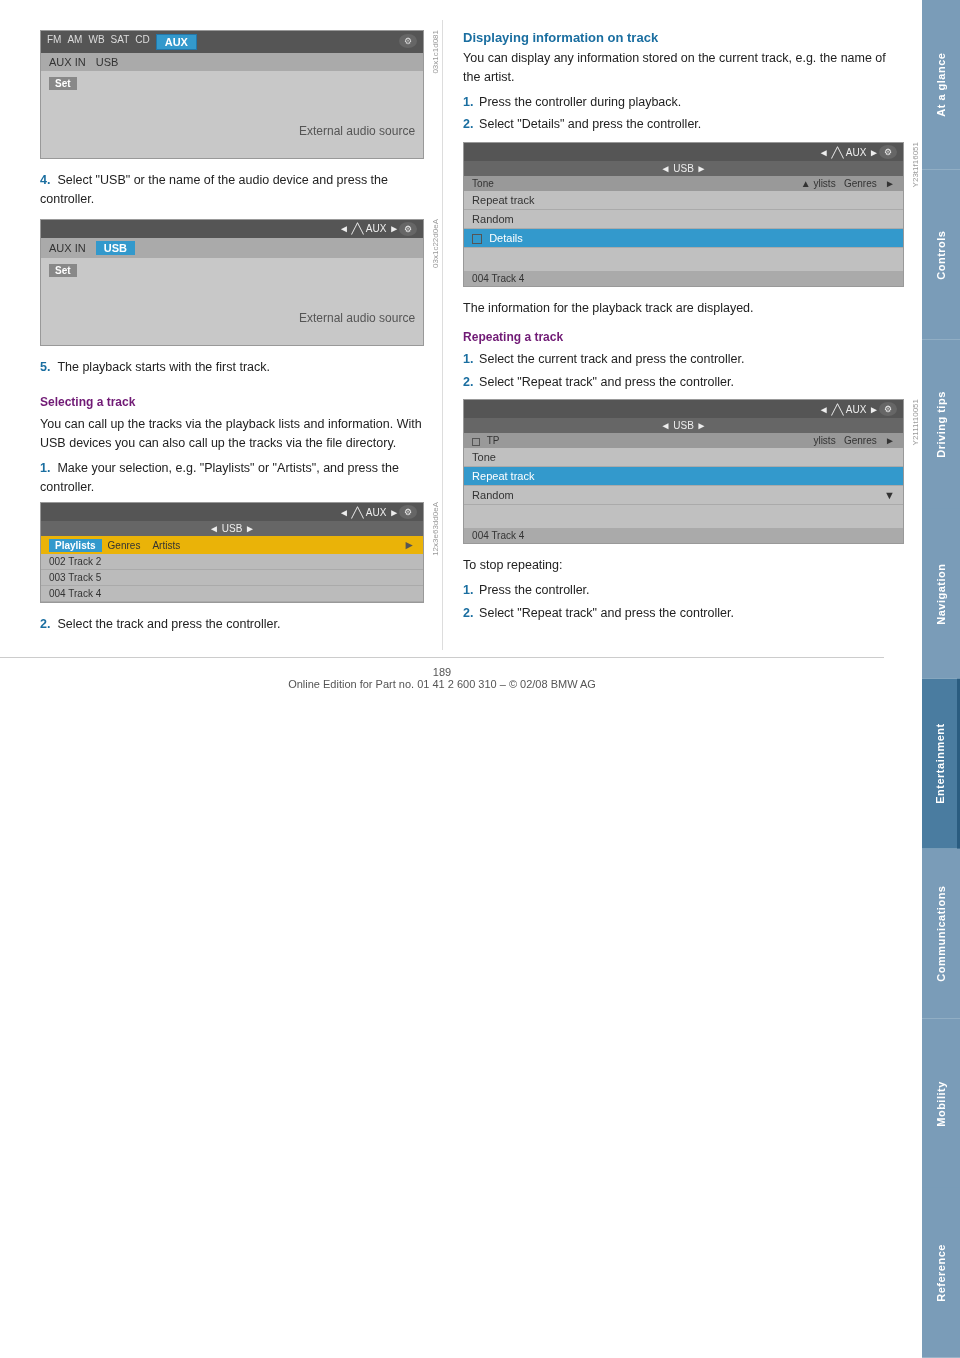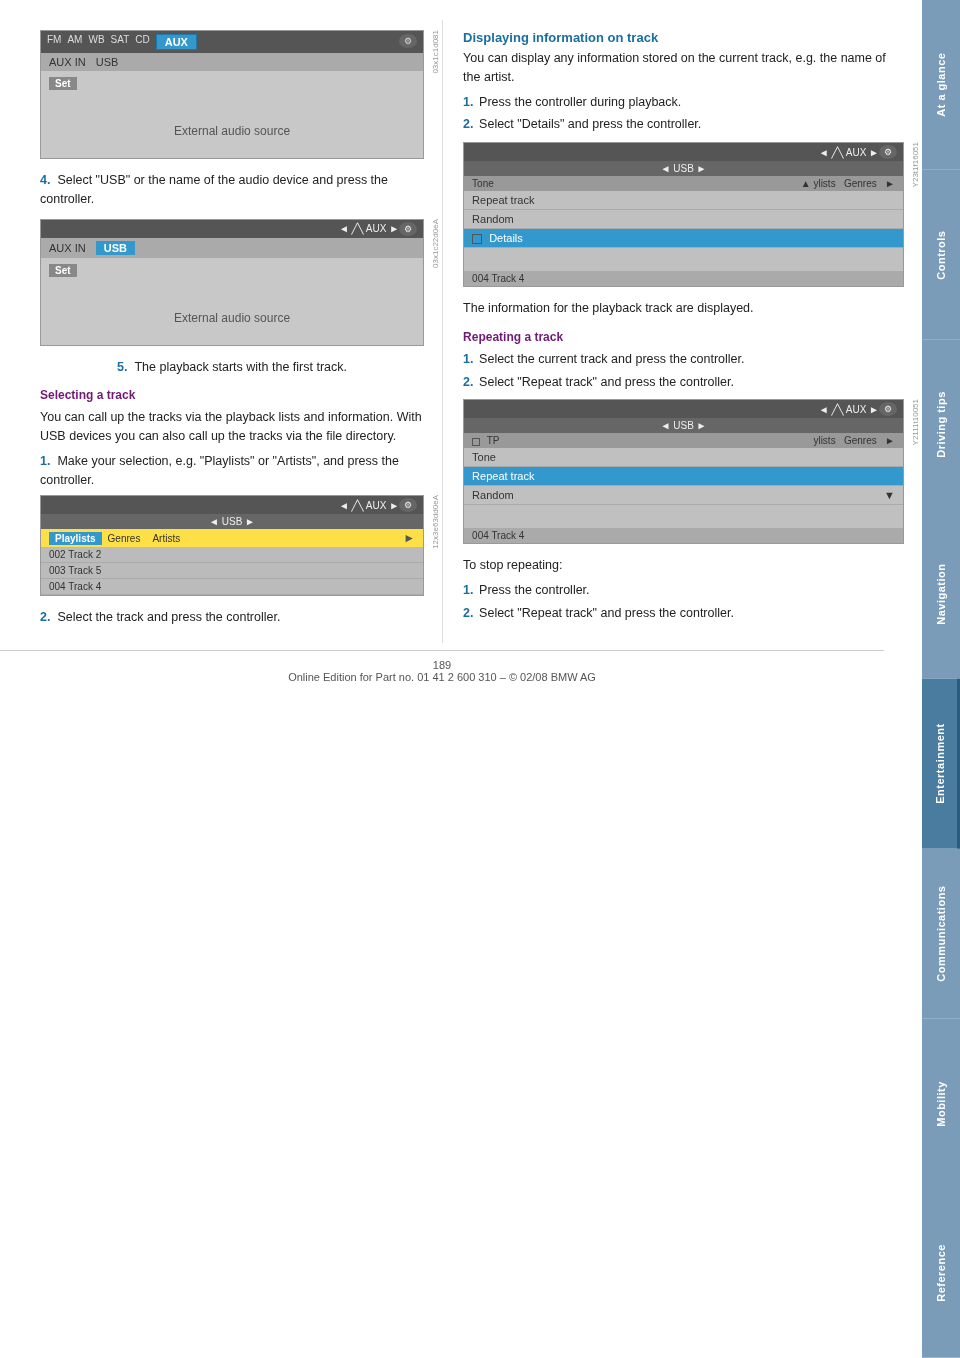--- a/index.html
+++ b/index.html
@@ -106,21 +106,21 @@
       color: #fff;
       padding: 1px 6px;
       font-size: 10px;
       font-weight: bold;
       margin-bottom: 20px;
     }
     .screen-body .ext-label {
       color: #555;
       font-size: 12px;
       margin: auto;
-      text-align: center;
+      text-align: right;
       width: 100%;
       padding: 14px 0;
     }
 
     
     .screen-nav {
       background: #555;
       display: flex;
       align-items: center;
       justify-content: flex-end;
@@ -164,21 +164,21 @@
       background: #aaa;
       padding: 2px 8px;
       font-size: 10px;
       color: #333;
     }
 
     
     .playlist-header {
       display: flex;
       align-items: center;
-      background: #fde047;
+      background: #eab308;
       padding: 2px 8px;
       font-size: 10px;
     }
     .playlist-header .pl-btn {
       background: #3399cc;
       color: #fff;
       padding: 1px 6px;
       font-size: 10px;
       font-weight: bold;
     }
@@ -353,21 +353,21 @@
             <span style="background:#3399cc; color:#fff; padding:1px 8px; font-size:11px; font-weight:bold;">USB</span>
           </div>
           <div class="screen-body">
             <span class="set-btn">Set</span>
             <span class="ext-label">External audio source</span>
           </div>
         </div>
         <div style="font-size:8px; color:#999; position:absolute; right:-16px; top:0; writing-mode:vertical-rl; transform:rotate(180deg);">03x1c22d0eA</div>
       </div>
 
-      <div style="margin-bottom:12px;text-align:center;">
+      <div style="margin-bottom:19px;">
         <p class="body-text">
           <span class="step-num">5.</span>&nbsp;&nbsp;<span>The playback starts with the first track.</span>
         </p>
       </div>
 
 
       <div>
         <p class="section-title">Selecting a track</p>
         <p class="body-text">You can call up the tracks via the playback lists and information. With USB devices you can also call up the tracks via the file directory.</p>
 

